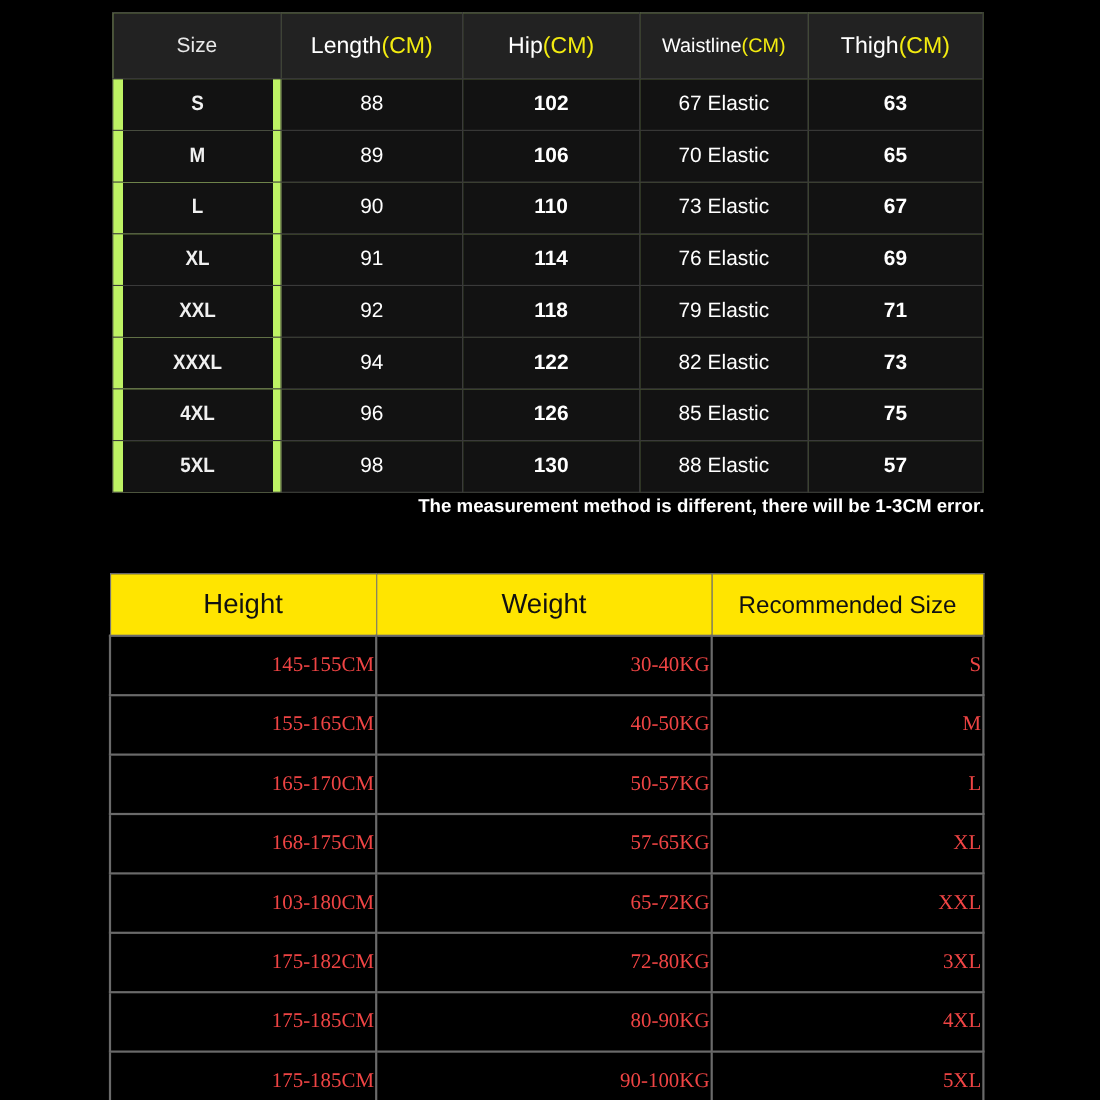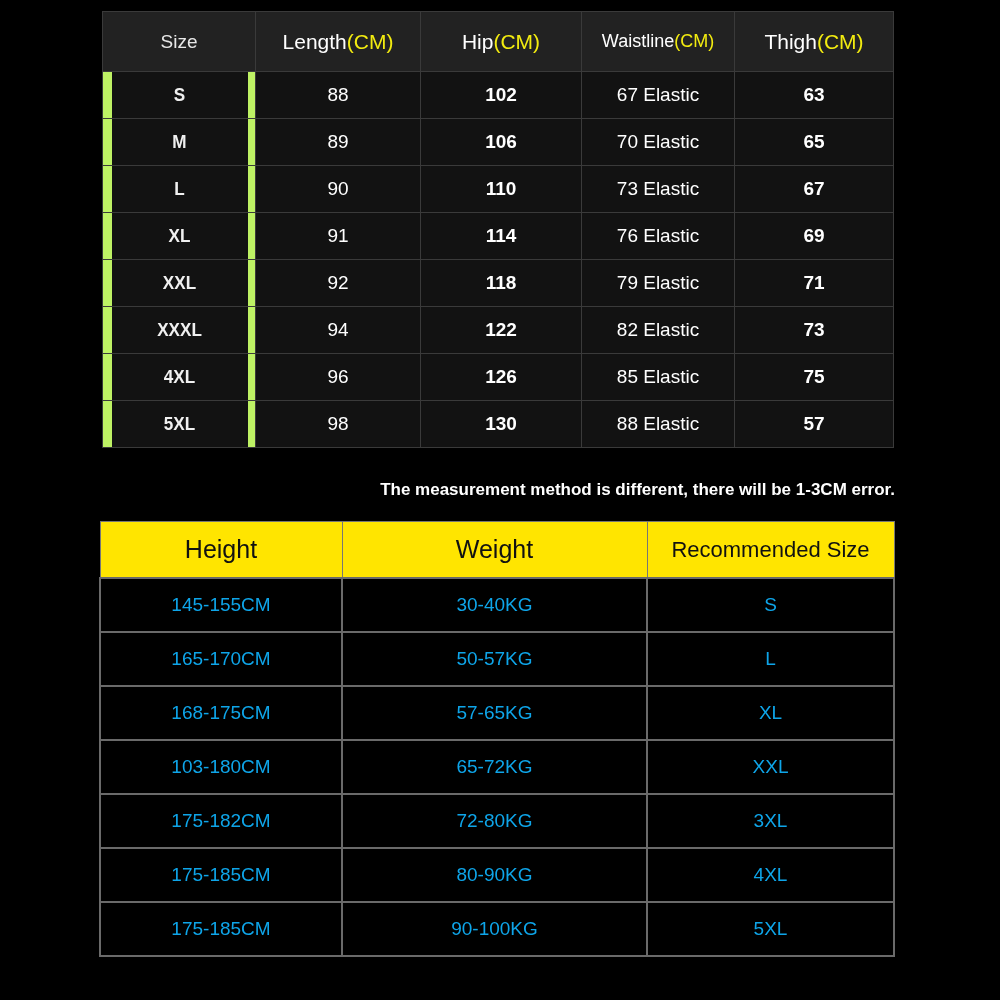--- a/index.html
+++ b/index.html
@@ -6,25 +6,25 @@
   body { width:1000px; height:1000px; position:relative; overflow:hidden; font-family:"Liberation Sans", sans-serif; }
   .t1 { position:absolute; left:102px; top:11px; width:792px; border-collapse:collapse; background:#bef264; }
   .t1 td, .t1 th { border:1px solid #3a3a3a; color:#fff; text-align:center; font-weight:normal; padding:0; }
   .t1 th { height:59px; background:#222; font-size:21px; }
   .t1 th.small { font-size:18px; }
   .t1 th.size { font-size:19px; color:#e8e8e8; }
   .t1 td { height:46px; font-size:19px; background:#121212; }
   .t1 td.c0 { font-weight:bold; color:#f0f0f0; transform:scaleX(0.9); }
   .t1 td.bold { font-weight:bold; }
   .cm { color:#f3ec10; }
-  .note { position:absolute; right:105px; top:480px; color:#fff; font-size:17px; font-weight:bold; }
+  .note { position:absolute; right:105px; top:450px; color:#fff; font-size:17px; font-weight:bold; }
   .t2 { position:absolute; left:99px; top:521px; width:796px; border-collapse:collapse; }
   .t2 th { background:#ffe500; color:#111; height:53px; font-size:25px; font-weight:normal; border:1px solid #777; }
   .t2 th.rec { font-size:22px; }
-  .t2 td { background:#000; color:#0ea5e9; height:50px; font-size:19px; text-align:center; border:2px solid #6a6a6a; }
+  .t2 td { background:#000; color:#ef4444; height:50px; font-size:19px; text-align:right; border:2px solid #6a6a6a;font-family:Liberation Serif, serif; }
 </style>
 </head>
 <body>
 
 <table class="t1">
   <thead>
     <tr>
       <th class="size" style="width:152px"><span>Size</span></th>
       <th style="width:164px"><span>Length</span><span class="cm">(CM)</span></th>
       <th style="width:160px"><span>Hip</span><span class="cm">(CM)</span></th>
@@ -102,20 +102,25 @@
       <th class="rec">Recommended Size</th>
     </tr>
   </thead>
   <tbody>
     <tr>
         <td>145-155CM</td>
         <td>30-40KG</td>
         <td>S</td>
       </tr>
     <tr>
+        <td>155-165CM</td>
+        <td>40-50KG</td>
+        <td>M</td>
+      </tr>
+    <tr>
         <td>165-170CM</td>
         <td>50-57KG</td>
         <td>L</td>
       </tr>
     <tr>
         <td>168-175CM</td>
         <td>57-65KG</td>
         <td>XL</td>
       </tr>
     <tr>

